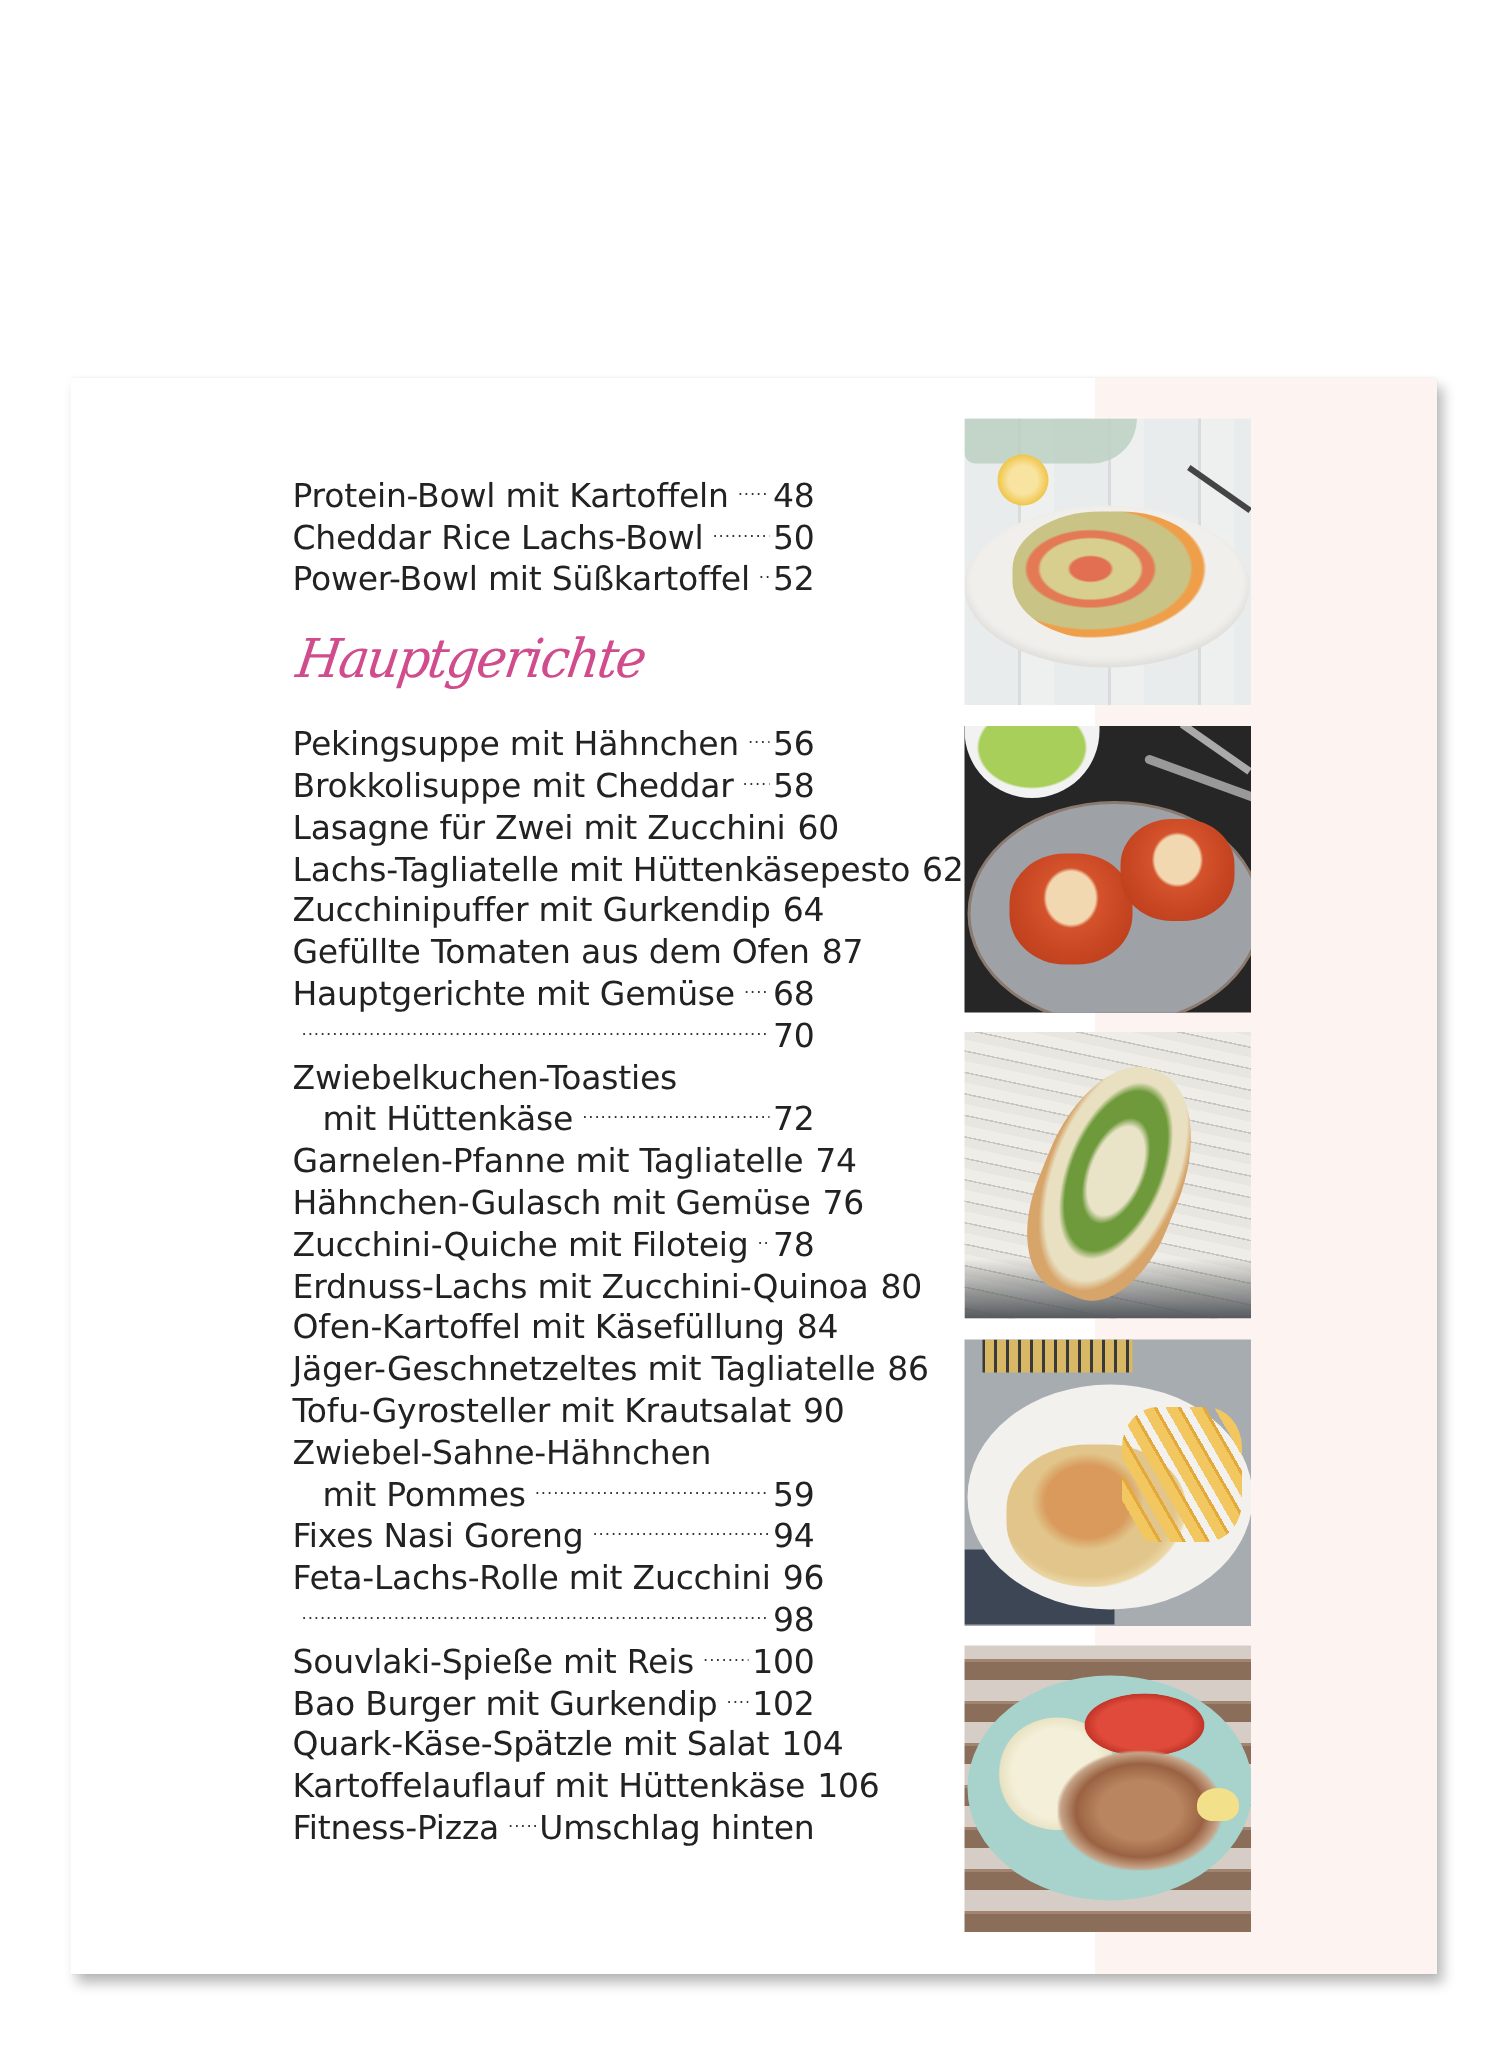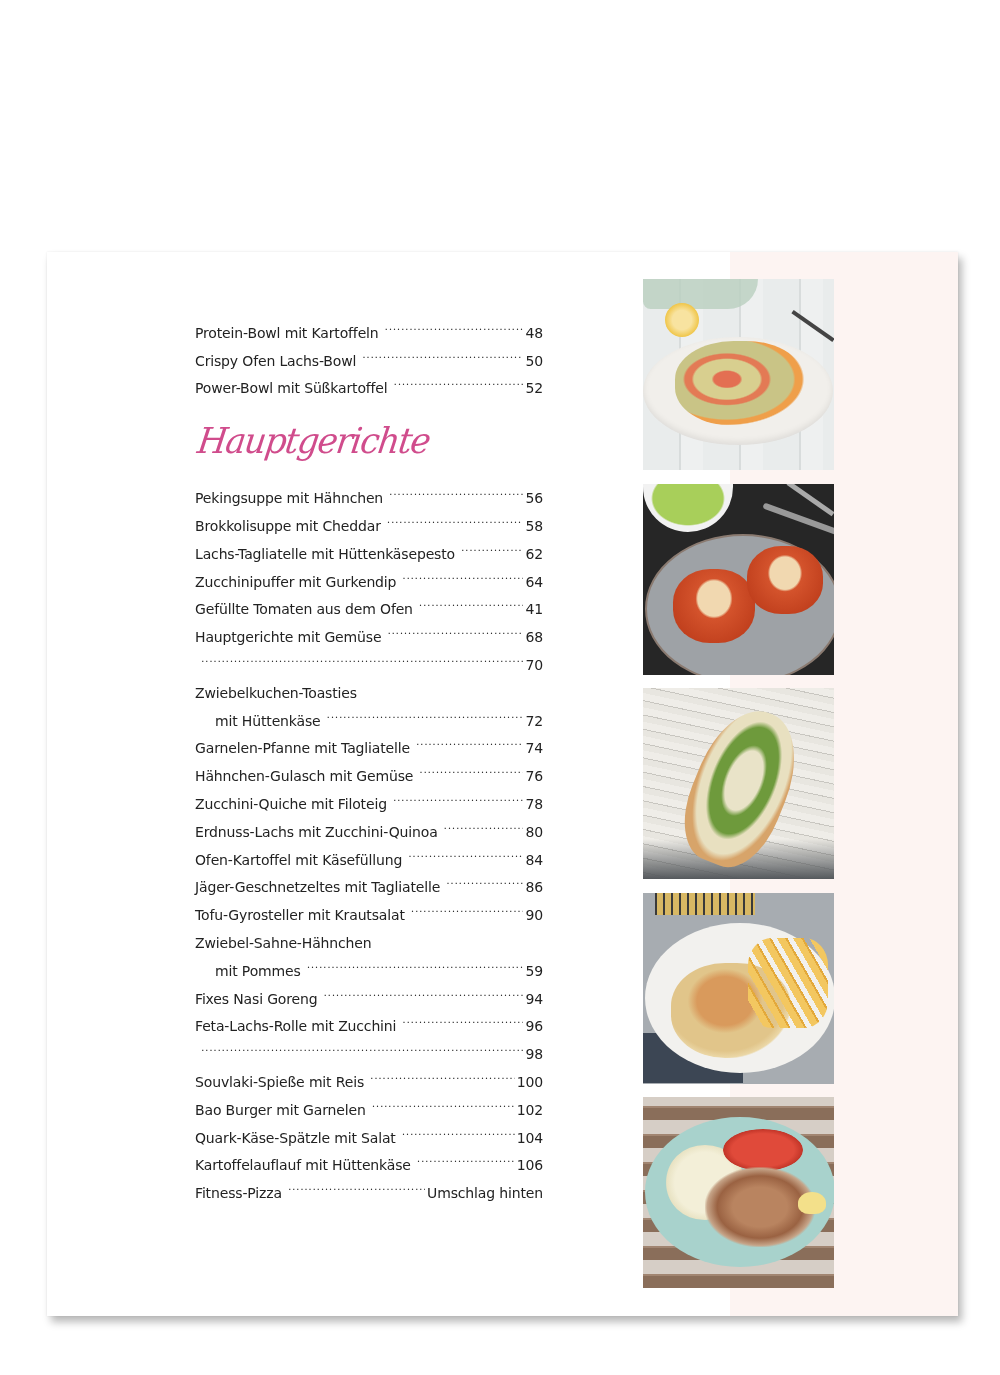--- a/index.html
+++ b/index.html
@@ -25,21 +25,21 @@
     }
     .toc {
       position: absolute;
       left: 148px; top: 58px;
       width: 348px;
     }
     .entry {
       display: flex;
       align-items: baseline;
       height: 27.8px;
-      font-size: 14px;
+      font-size: 22px;
       color: #222222;
       line-height: 27.8px;
       white-space: nowrap;
       letter-spacing: -0.15px;
     }
     .entry .title { flex: 0 0 auto; }
     .entry .dots {
       flex: 1 1 auto;
       overflow: hidden;
       margin: 0 2px 0 6px;
@@ -127,21 +127,21 @@
   <div class="pink-strip"></div>
 
   <div class="toc">
 
     <div class="entry">
       <span class="title">Protein-Bowl mit Kartoffeln</span>
       <span class="dots"></span>
       <span class="page-num">48</span>
     </div>
     <div class="entry">
-      <span class="title">Crispy Ofen Lachs-Bowl</span>
+      <span class="title">Cheddar Rice Lachs-Bowl</span>
       <span class="dots"></span>
       <span class="page-num">50</span>
     </div>
     <div class="entry">
       <span class="title">Power-Bowl mit Süßkartoffel</span>
       <span class="dots"></span>
       <span class="page-num">52</span>
     </div>
 
     <div class="section-head">
@@ -152,33 +152,38 @@
         <span class="title">Pekingsuppe mit Hähnchen</span>
         <span class="dots"></span>
         <span class="page-num">56</span>
       </div>
     <div class="entry">
         <span class="title">Brokkolisuppe mit Cheddar</span>
         <span class="dots"></span>
         <span class="page-num">58</span>
       </div>
     <div class="entry">
+        <span class="title">Lasagne für Zwei mit Zucchini</span>
+        <span class="dots"></span>
+        <span class="page-num">60</span>
+      </div>
+    <div class="entry">
         <span class="title">Lachs-Tagliatelle mit Hüttenkäsepesto</span>
         <span class="dots"></span>
         <span class="page-num">62</span>
       </div>
     <div class="entry">
         <span class="title">Zucchinipuffer mit Gurkendip</span>
         <span class="dots"></span>
         <span class="page-num">64</span>
       </div>
     <div class="entry">
         <span class="title">Gefüllte Tomaten aus dem Ofen</span>
         <span class="dots"></span>
-        <span class="page-num">41</span>
+        <span class="page-num">87</span>
       </div>
     <div class="entry">
         <span class="title">Hauptgerichte mit Gemüse</span>
         <span class="dots"></span>
         <span class="page-num">68</span>
       </div>
     <div class="entry">
         <span class="dots"></span>
         <span class="page-num">70</span>
       </div>
@@ -252,21 +257,21 @@
     <div class="entry">
         <span class="dots"></span>
         <span class="page-num">98</span>
       </div>
     <div class="entry">
         <span class="title">Souvlaki-Spieße mit Reis</span>
         <span class="dots"></span>
         <span class="page-num">100</span>
       </div>
     <div class="entry">
-        <span class="title">Bao Burger mit Garnelen</span>
+        <span class="title">Bao Burger mit Gurkendip</span>
         <span class="dots"></span>
         <span class="page-num">102</span>
       </div>
     <div class="entry">
         <span class="title">Quark-Käse-Spätzle mit Salat</span>
         <span class="dots"></span>
         <span class="page-num">104</span>
       </div>
     <div class="entry">
         <span class="title">Kartoffelauflauf mit Hüttenkäse</span>

